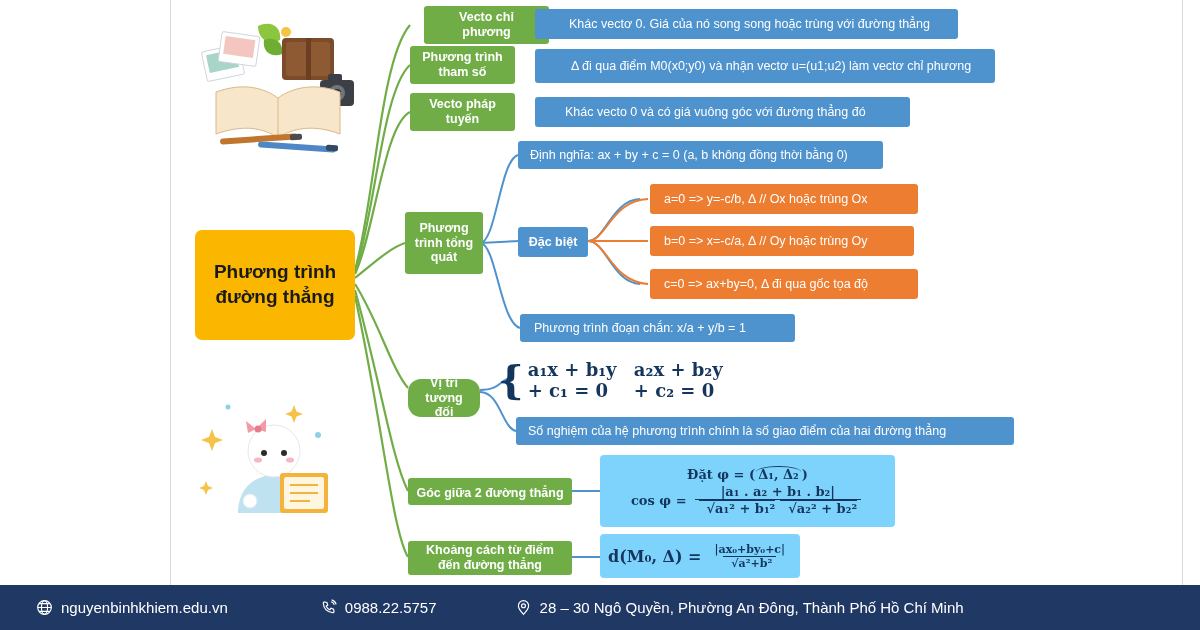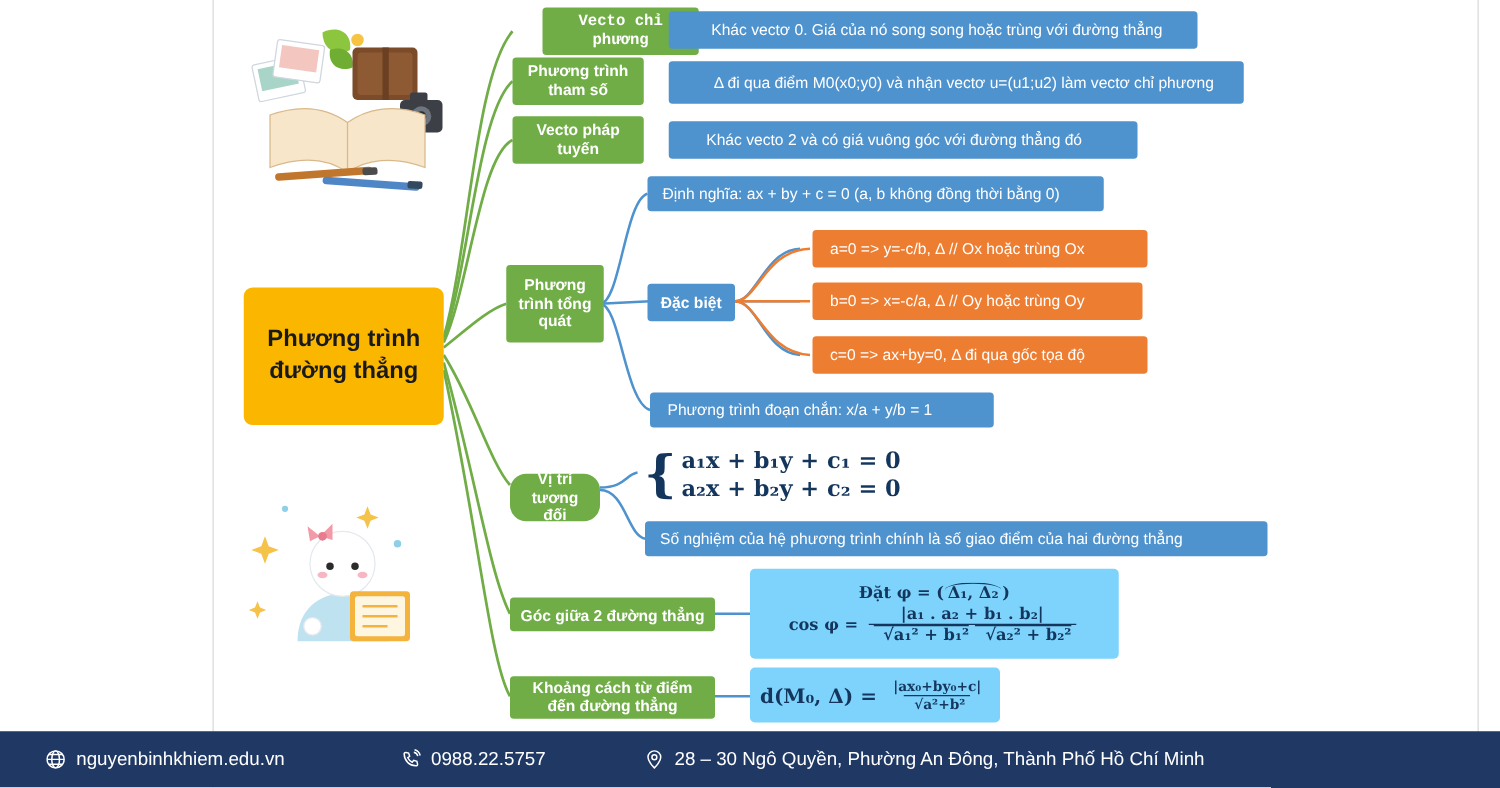--- a/index.html
+++ b/index.html
@@ -213,42 +213,42 @@
         <path d="M92 90 h28 M92 98 h28 M92 106 h20" stroke="#f3b33d" stroke-width="2"></path>
       </g>
     </svg>
   </div>
 
   <div class="node root" style="left:195px; top:230px; width:160px; height:110px;">
     <span style="white-space:pre-line;">Phương trình
 đường thẳng</span>
   </div>
 
-  <div class="node green" style="left:434px; top:6px; width:125px; height:38px;font-family:Liberation Mono, monospace;">
+  <div class="node green" style="left:424px; top:6px; width:125px; height:38px;">
     <span style="white-space:pre-line;">Vecto chỉ
 phương</span>
   </div>
   <div class="node blue" style="left:535px; top:9px; width:423px; height:30px; padding-left:34px;">
     <span>Khác vectơ 0. Giá của nó song song hoặc trùng với đường thẳng</span>
   </div>
 
   <div class="node green" style="left:410px; top:46px; width:105px; height:38px;">
     <span style="white-space:pre-line;">Phương trình
 tham số</span>
   </div>
   <div class="node blue" style="left:535px; top:49px; width:460px; height:34px; padding-left:22px; padding-right:10px;">
     <span style="text-align:center; width:100%;">Δ đi qua điểm M0(x0;y0) và nhận vectơ  u=(u1;u2) làm vectơ chỉ phương</span>
   </div>
 
   <div class="node green" style="left:410px; top:93px; width:105px; height:38px;">
     <span style="white-space:pre-line;">Vecto pháp
 tuyến</span>
   </div>
   <div class="node blue" style="left:535px; top:97px; width:375px; height:30px; padding-left:30px;">
-    <span>Khác vecto 2 và có giá vuông góc với đường thẳng đó</span>
+    <span>Khác vecto 0 và có giá vuông góc với đường thẳng đó</span>
   </div>
 
   <div class="node green" style="left:405px; top:212px; width:78px; height:62px;">
     <span style="white-space:pre-line;">Phương
 trình tổng
 quát</span>
   </div>
 
   <div class="node blue" style="left:518px; top:141px; width:365px; height:28px; padding-left:12px;">
     <span>Định nghĩa: ax + by + c = 0 (a, b không đồng thời bằng 0)</span>
@@ -273,21 +273,21 @@
   </div>
 
   <div class="node green" style="left:408px; top:379px; width:72px; height:38px;border-radius:13px;">
     <span style="white-space:pre-line;">Vị trí
 tương đối</span>
   </div>
 
   <div class="formula plain" style="left:498px; top:358px; width:240px; height:44px;">
     <span class="mathline" style="font-size:18px; display:flex; align-items:center;">
       <span style="font-size:40px; line-height:0.8; margin-right:4px;">{</span>
-      <span style="display:flex; flex-direction:column; gap:2px;">
+      <span style="display:flex; flex-direction:row; gap:2px;">
         <span>a₁x + b₁y + c₁ = 0</span>
         <span>a₂x + b₂y + c₂ = 0</span>
       </span>
     </span>
   </div>
 
   <div class="node blue" style="left:516px; top:417px; width:498px; height:28px; padding-left:12px;">
     <span>Số nghiệm của hệ phương trình chính là số giao điểm của hai đường thẳng</span>
   </div>
 

